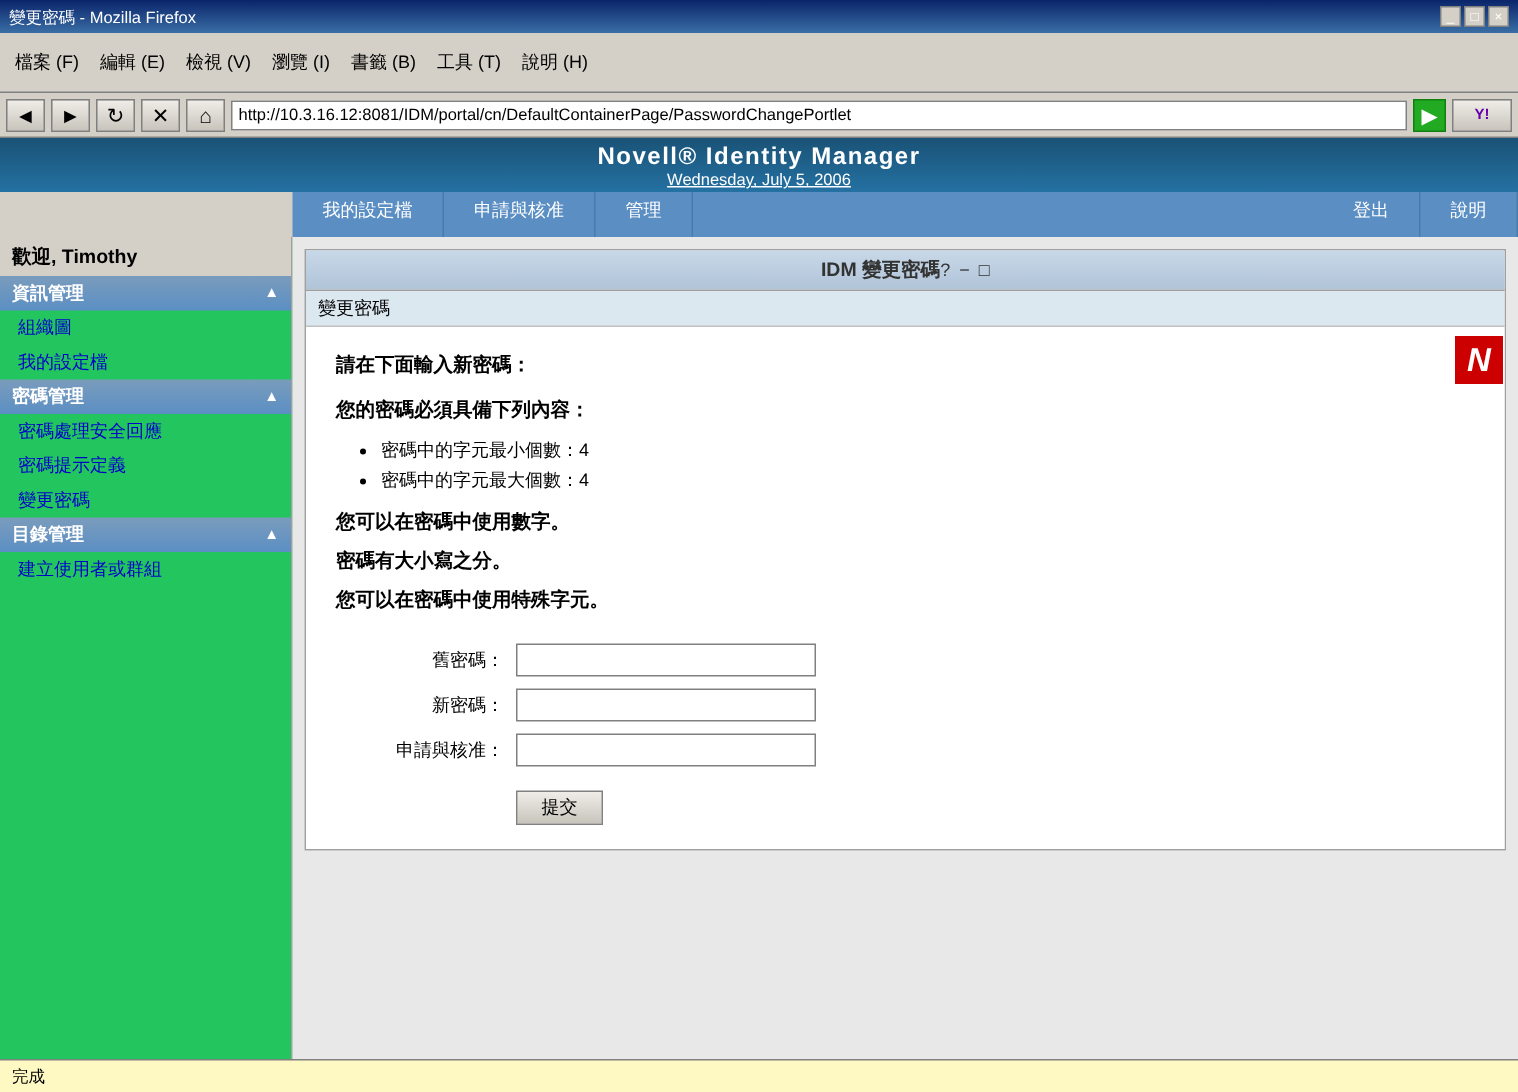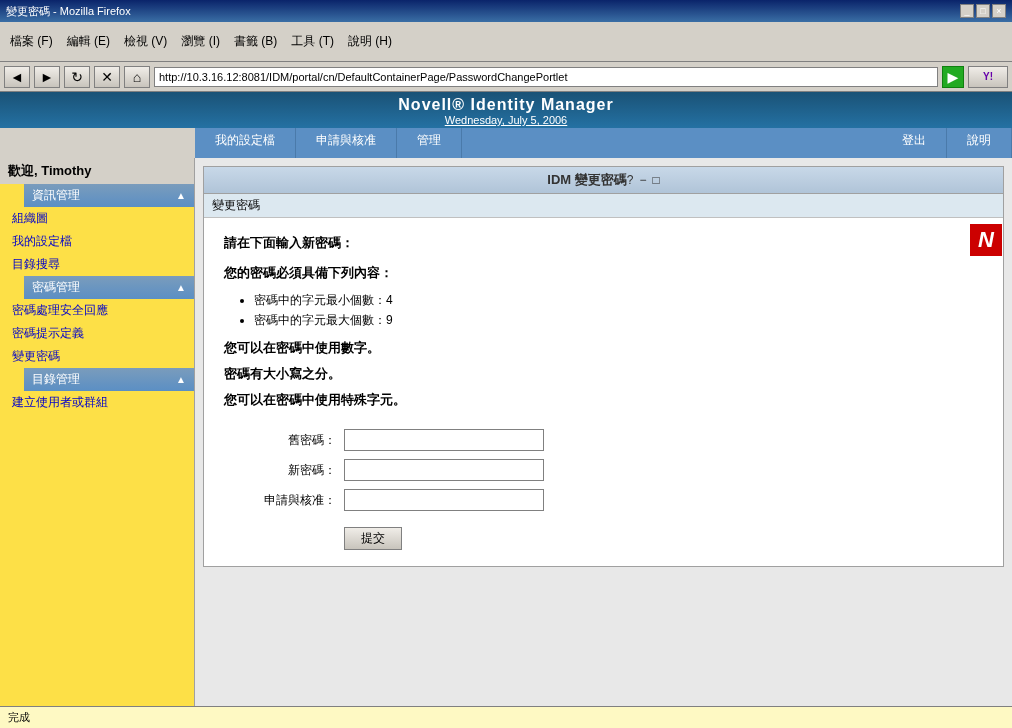--- a/index.html
+++ b/index.html
@@ -123,34 +123,33 @@
     .content-wrapper {
       display: flex;
       flex: 1;
       background: #d4d0c8;
     }
 
     
     .sidebar {
       width: 195px;
       min-width: 195px;
-      background: #fde047;
+      background: #22c55e;
       border-right: 1px solid #a0a0a0;
     }
     .sidebar-section-header {
       background: linear-gradient(to bottom, #7a9cbc, #5b8fc4);
       color: white;
       padding: 3px 8px;
       font-size: 12px;
-      font-weight: normal;
+      font-weight: bold;
       display: flex;
       justify-content: space-between;
       align-items: center;
       cursor: pointer;
-      margin-left: 24px;
     }
     .sidebar-section-header .collapse-btn {
       font-size: 10px;
       color: white;
     }
     .sidebar-item {
       padding: 3px 12px;
       color: #0000cc;
       font-size: 12px;
       cursor: pointer;
@@ -327,21 +326,20 @@
 
     <div class="sidebar">
       <div class="sidebar-welcome">歡迎, Timothy</div>
 
       <div class="sidebar-section-header">
         <span>資訊管理</span>
         <span class="collapse-btn">▲</span>
       </div>
       <a class="sidebar-item">組織圖</a>
       <a class="sidebar-item">我的設定檔</a>
-      <a class="sidebar-item">目錄搜尋</a>
 
       <div class="sidebar-section-header">
         <span>密碼管理</span>
         <span class="collapse-btn">▲</span>
       </div>
       <a class="sidebar-item">密碼處理安全回應</a>
       <a class="sidebar-item">密碼提示定義</a>
       <a class="sidebar-item">變更密碼</a>
 
       <div class="sidebar-section-header">
@@ -364,21 +362,21 @@
         </div>
 
         <div class="portlet-sub-header">變更密碼</div>
 
         <div class="form-area">
           <div class="form-intro">請在下面輸入新密碼：</div>
 
           <div class="requirements">您的密碼必須具備下列內容：</div>
           <ul class="req-list">
             <li>密碼中的字元最小個數：4</li>
-            <li>密碼中的字元最大個數：9</li>
+            <li>密碼中的字元最大個數：4</li>
           </ul>
 
           <div class="rule-text">您可以在密碼中使用數字。</div>
           <div class="rule-text">密碼有大小寫之分。</div>
           <div class="rule-text">您可以在密碼中使用特殊字元。</div>
 
           <div class="form-fields">
             <div class="form-row">
               <label class="form-label">舊密碼：</label>
               <input class="form-input" type="password" style="">

